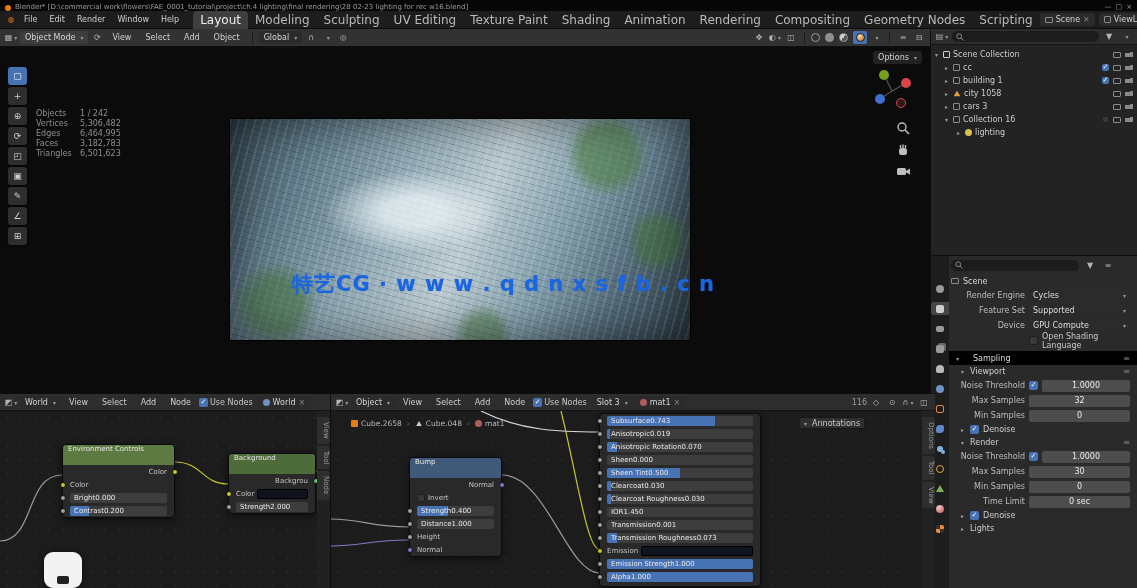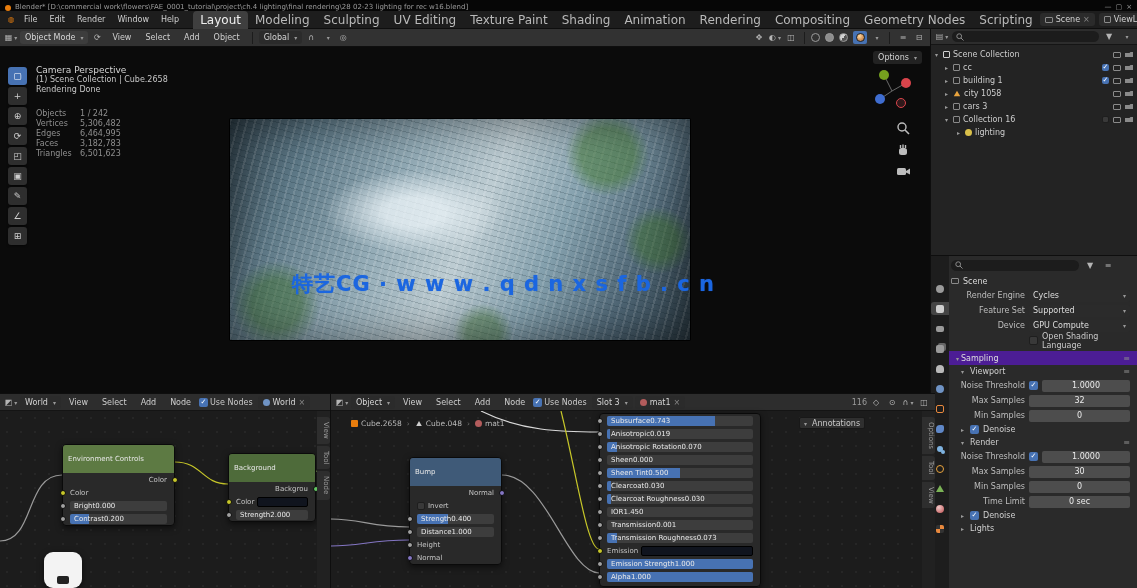--- a/index.html
+++ b/index.html
@@ -60,34 +60,34 @@
   #props{left:930px;top:255px;width:207px;height:333px;background:#2a2a2a;border-left:1px solid #0e0e0e;border-top:1px solid #0e0e0e;display:flex}
   #ptabs{width:18px;background:#1d1d1d;display:flex;flex-direction:column;align-items:center;padding-top:26px;gap:7px}
   .ptab{width:18px;height:13px;display:flex;align-items:center;justify-content:center}
   .ptab.active{background:#454545;border-radius:3px 0 0 3px}
   .sh{width:8px;height:8px;border-radius:2px}
   #pbody{flex:1;display:flex;flex-direction:column;overflow:hidden}
   .prow{display:flex;align-items:center;height:15px;padding:0 7px 0 2px;gap:4px}
   .plabel{width:74px;text-align:right;color:#bdbdbd;white-space:nowrap;overflow:hidden;flex:none}
   .pfield{flex:1;height:12px;background:#4d4d4d;border-radius:2px;display:flex;align-items:center;justify-content:center;color:#ececec}
   .pdrop{flex:1;height:12px;background:#2b2b2b;border-radius:2px;display:flex;align-items:center;justify-content:space-between;padding:0 4px;color:#dedede}
-  .sect{height:14px;display:flex;align-items:center;gap:0;padding:0 7px;background:#4c1d95;color:#dedede;margin-top:3px}
+  .sect{height:14px;display:flex;align-items:center;gap:12px;padding:0 7px;background:#000000;color:#dedede;margin-top:3px}
   .sub{height:13px;display:flex;align-items:center;gap:4px;padding:0 7px 0 12px;color:#cfcfcf}
   .car-d::before{content:"▾";font-size:6px;color:#999;margin-right:2px}
   .car-r::before{content:"▸";font-size:6px;color:#999;margin-right:2px}
   .menu-ham{margin-left:auto;color:#8b8b8b}
   
   .editor{background:#1c1c1c;overflow:hidden}
   #editor1{left:0;top:393px;width:330px;height:195px;border-top:1px solid #0e0e0e}
   #editor2{left:330px;top:393px;width:605px;height:195px;border-top:1px solid #0e0e0e;border-left:1px solid #0e0e0e}
   .ehead{height:17px;background:#2d2d2d;display:flex;align-items:center;gap:2px;padding:0 4px;border-bottom:1px solid #141414;white-space:nowrap}
   .canvas{position:relative;width:100%;height:178px;
     background-image:radial-gradient(#262626 1px, transparent 1px);background-size:14px 14px}
   .node{position:absolute;background:rgba(42,42,42,.96);border:1px solid #0a0a0a;border-radius:4px;font-size:7px;color:#c5c5c5;box-shadow:0 2px 6px rgba(0,0,0,.55)}
-  .nhead{height:28px;border-radius:3px 3px 0 0;padding:0 5px;display:flex;align-items:center;color:#e8e8e8}
+  .nhead{height:20px;border-radius:3px 3px 0 0;padding:0 5px;display:flex;align-items:flex-start;color:#e8e8e8}
   .nrow{height:13px;display:flex;align-items:center;padding:0 7px;position:relative;gap:3px}
   .nrow.out{justify-content:flex-end}
   .sock{position:absolute;width:6px;height:6px;border-radius:50%;border:1px solid #0c0c0c;top:3.5px}
   .sock.l{left:-3.5px}.sock.r{right:-3.5px}
   .slider{flex:1;height:10px;background:#3d3d3d;border-radius:2px;position:relative;overflow:hidden;display:flex;align-items:center;padding:0 4px}
   .slider .fill{position:absolute;left:0;top:0;bottom:0;background:#4772b3}
   .slider b,.slider i{position:relative;font-weight:normal;font-style:normal;color:#e9e9e9;white-space:nowrap;overflow:hidden}
   .swatch{flex:1;height:10px;background:#10141e;border-radius:2px;border:1px solid #000}
   .ntabs{position:absolute;top:17px;bottom:0;width:13px;background:#212121;display:flex;flex-direction:column;gap:2px;padding-top:6px}
   .ntab{writing-mode:vertical-rl;font-size:7px;color:#9d9d9d;background:#2e2e2e;border-radius:0 3px 3px 0;padding:5px 0;text-align:center}
@@ -176,25 +176,20 @@
       </span>
     <span class="ticon car"></span>
     <span class="vdiv"></span>
     <span class="ticon">≡</span>
     <span class="ticon">⊟</span>
   </div>
 
   <div class="abs" id="viewport">
     <div class="abs" id="render-img"></div>
 
-    <div class="abs" id="vp-text">
-      <div style="color:#d6d6d6;font-size:9px">Camera Perspective</div>
-      <div>(1) Scene Collection | Cube.2658</div>
-      <div>Rendering Done</div>
-    </div>
 
     <div class="abs" id="vp-stats">
       <div class="statrow">
           <b>Objects</b>
           <span>1 / 242</span>
         </div>
       <div class="statrow">
           <b>Vertices</b>
           <span>5,306,482</span>
         </div>

